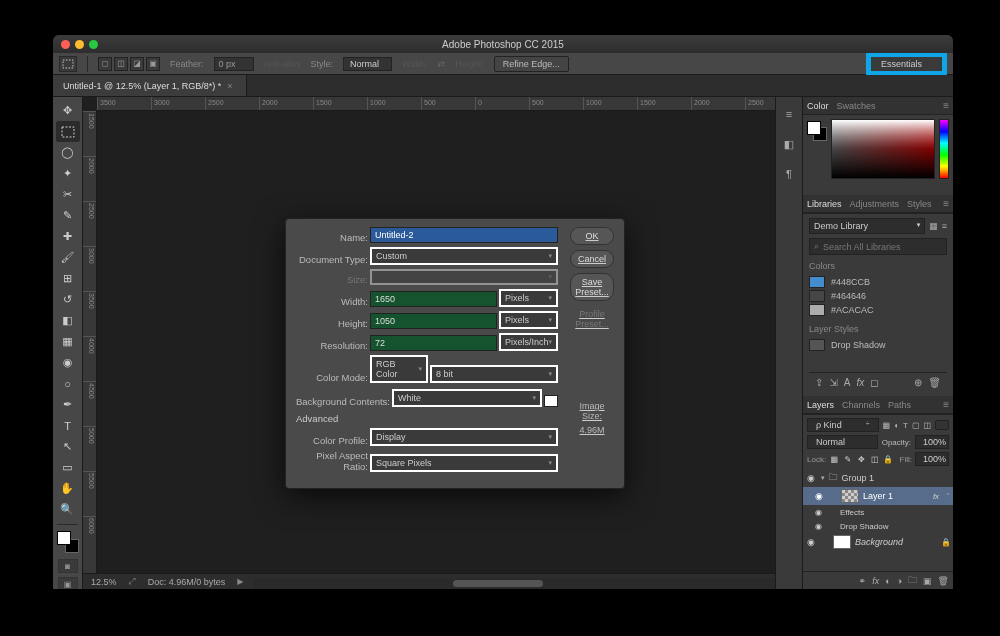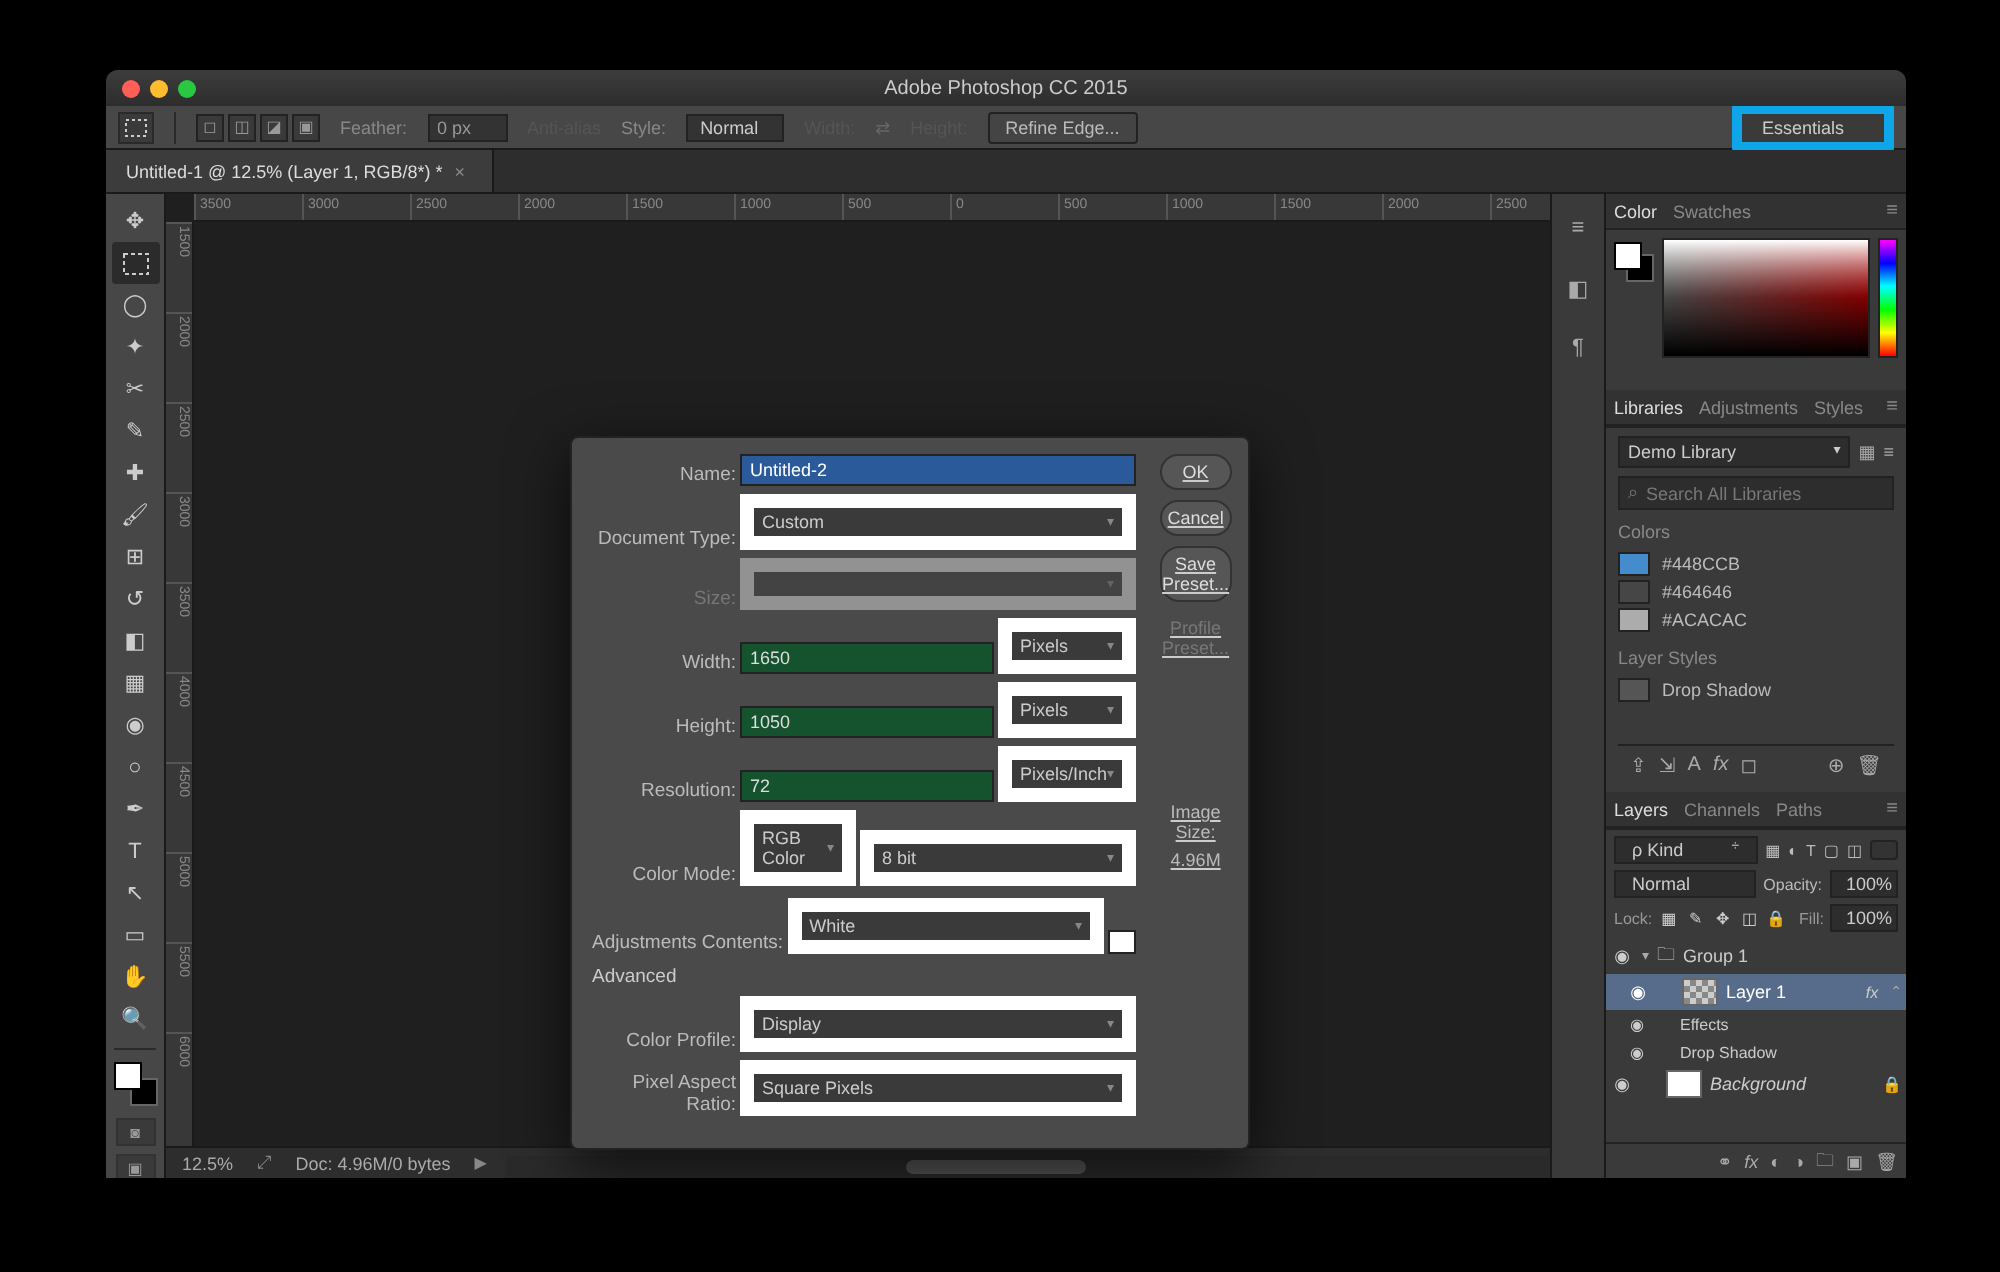--- a/index.html
+++ b/index.html
@@ -104,21 +104,21 @@
   
   .dialog { position: absolute; left: 232px; top: 183px; width: 340px; background: #4a4a4a; border: 1px solid #222; border-radius: 4px; box-shadow: 0 8px 30px rgba(0,0,0,0.7); color: #ccc; font-size: 9.5px; z-index: 100; }
   .dlg-title { height: 18px; background: linear-gradient(#cfcfcf, #a8a8a8); color: #333; text-align: center; font-size: 10px; line-height: 18px; border-radius: 4px 4px 0 0; border-bottom: 1px solid #666; }
   .dlg-body { padding: 8px 10px 12px; display: flex; gap: 12px; }
   .dlg-left { flex: 1; }
   .dlg-row { display: flex; align-items: flex-end; margin-bottom: 4px; gap: 2px; }
   .dlg-lbl { width: 72px; text-align: right; color: #bbb; }
   .dlg-lbl.dim { color: #777; }
   .dlg-input { flex: 1; background: #14532d; border: 1px solid #222; color: #ddd; padding: 2px 4px; font-size: 9px; }
   .dlg-input.sel { background: #2a5a9a; color: #fff; }
-  .dlg-sel { background: #3a3a3a; border: 7px solid #ffffff; color: #ccc; padding: 2px 4px; font-size: 9px; display: flex; justify-content: space-between; align-items: center; cursor: pointer; }
+  .dlg-sel { background: #3a3a3a; border: 2px solid #ffffff; color: #ccc; padding: 2px 4px; font-size: 9px; display: flex; justify-content: space-between; align-items: center; cursor: pointer; }
   .dlg-sel .caret { font-size: 7px; color: #888; }
   .dlg-section { font-weight: 500; color: #ccc; margin: 6px 0 4px; }
   .dlg-right { width: 72px; display: flex; flex-direction: column; gap: 5px; text-decoration: underline; }
   .dlg-btn { background: #565656; border: 1px solid #333; border-radius: 10px; color: #ddd; padding: 3px 0; font-size: 9px; text-align: center; cursor: pointer; }
   .dlg-btn.dim { color: #777; background: transparent; border: none; cursor: default; }
   .dlg-info { margin-top: 64px; text-align: center; font-size: 9px; color: #bbb; }
   .sw-prev { width: 14px; height: 12px; background: #fff; border: 1px solid #222; }
 
 </style>
 </head>
@@ -445,21 +445,21 @@
           <div class="dlg-sel" style="flex:0 0 58px;">
               <span>RGB Color</span>
               <span class="caret">▾</span>
             </div>
           <div class="dlg-sel" style="flex:1;">
               <span>8 bit</span>
               <span class="caret">▾</span>
             </div>
         </div>
         <div class="dlg-row" style="margin-top:6px;">
-          <div class="dlg-lbl" style="width:auto;">Adjustments Contents:</div>
+          <div class="dlg-lbl" style="width:auto;">Background Contents:</div>
           <div class="dlg-sel" style="flex:1;">
               <span>White</span>
               <span class="caret">▾</span>
             </div>
           <div class="sw-prev"></div>
         </div>
         <div class="dlg-section">Advanced</div>
         <div class="dlg-row">
           <div class="dlg-lbl">Color Profile:</div>
           <div class="dlg-sel" style="flex:1;">

